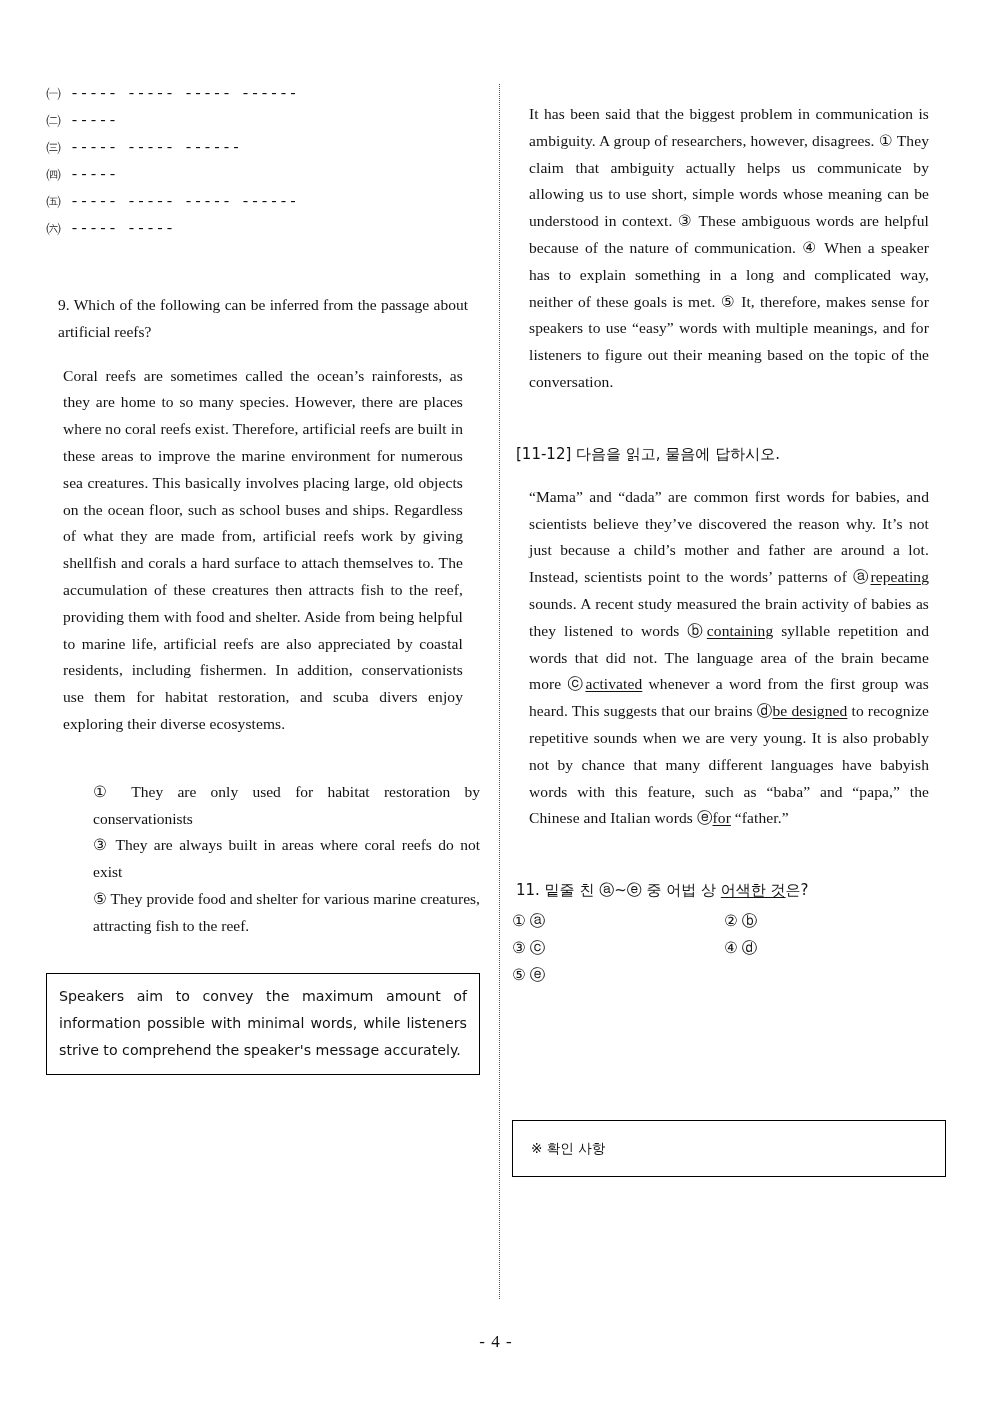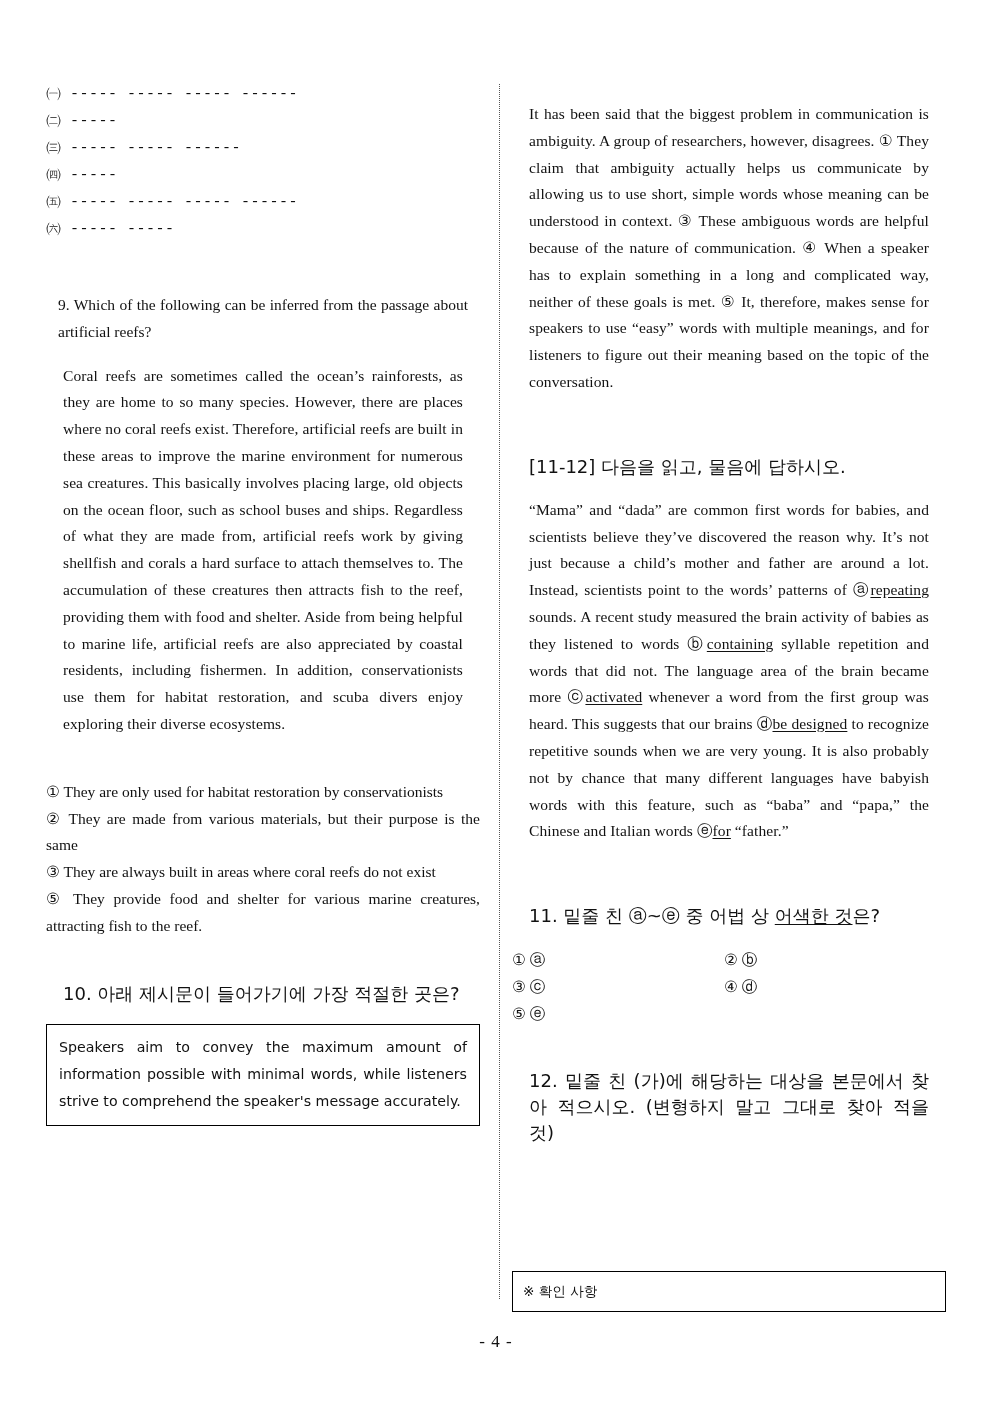--- a/index.html
+++ b/index.html
@@ -80,36 +80,37 @@
 
   
   .q-head {
     font-size: 15.5px;
     line-height: 26.8px;
     text-align: justify;
     margin: 12px;
   }
   .q-head-ko {
     font-family: "DejaVu Sans", "Liberation Sans", sans-serif;
-    font-size: 18px;
+    font-size: 15px;
     line-height: 26px;
-    margin: 17px;
+    margin: 4px;
     text-align: justify;
   }
 
   
   .choices {
     font-size: 15.5px;
     line-height: 26.8px;
     text-align: justify;
     margin: 0;
   }
   .choice-line {
     text-align: justify;
     text-align-last: left;
+    margin-left: 47px;
   }
 
   
   .choice-grid {
     display: grid;
     grid-template-columns: 212px 212px;
     row-gap: 0px;
     font-size: 15.5px;
     line-height: 27px;
   }
@@ -134,21 +135,21 @@
   
   .notice-box {
     border: 1px solid #000;
     padding: 7px 10px 8px 10px;
     box-sizing: border-box;
   }
   .notice-line {
     font-family: "DejaVu Sans", "Liberation Sans", sans-serif;
     font-size: 13.6px;
     line-height: 24px;
-    margin: 0;
+    margin: 8px;
     white-space: nowrap;
   }
 
   
   .u { text-decoration: underline; text-underline-offset: 2px; }
   .circ { font-family: "DejaVu Sans", "Liberation Sans", sans-serif; }
 
   
   .page-number {
     position: absolute;
@@ -198,28 +199,26 @@
 
     <div class="spacer-lg"></div>
 
     <p class="q-head">9. Which of the following can be inferred from the passage about artificial reefs?</p>
     <p class="para just-all">Coral reefs are sometimes called the ocean’s rainforests, as they are home to so many species. However, there are places where no coral reefs exist. Therefore, artificial reefs are built in these areas to improve the marine environment for numerous sea creatures. This basically involves placing large, old objects on the ocean floor, such as school buses and ships. Regardless of what they are made from, artificial reefs work by giving shellfish and corals a hard surface to attach themselves to. The accumulation of these creatures then attracts fish to the reef, providing them with food and shelter. Aside from being helpful to marine life, artificial reefs are also appreciated by coastal residents, including fishermen. In addition, conservationists use them for habitat restoration, and scuba divers enjoy exploring their diverse ecosystems.</p>
 
     <div class="spacer-md"></div>
 
     <div class="choices">
       <div class="choice-line">① They are only used for habitat restoration by conservationists</div>
-      <div class="choice-line">② They are made from various materials, but their purpose is the same</div>
       <div class="choice-line">③ They are always built in areas where coral reefs do not exist</div>
       <div class="choice-line">⑤ They provide food and shelter for various marine creatures, attracting fish to the reef.</div>
     </div>
 
     <div class="spacer-md"></div>
 
-    <p class="q-head-ko">10. 아래 제시문이 들어가기에 가장 적절한 곳은?</p>
     <div class="box">
       <p class="boxtext">Speakers aim to convey the maximum amount of information possible with minimal words, while listeners strive to comprehend the speaker's message accurately.</p>
     </div>
 
   </div>
 
   <div class="col col-right">
 
     <p class="para just-all"><span>It has been said that the biggest problem in communication is ambiguity. A group of researchers, however, disagrees. </span><span class="circ">①</span><span> They claim that ambiguity actually helps us communicate by allowing us to use short, simple words whose meaning can be understood in context. </span><span class="circ">③</span><span> These ambiguous words are helpful because of the nature of communication. </span><span class="circ">④</span><span> When a speaker has to explain something in a long and complicated way, neither of these goals is met. </span><span class="circ">⑤</span><span> It, therefore, makes sense for speakers to use “easy” words with multiple meanings, and for listeners to figure out their meaning based on the topic of the conversation.</span></p>
 
@@ -236,21 +235,20 @@
       <div class="choice-cell">① ⓐ</div>
       <div class="choice-cell">② ⓑ</div>
       <div class="choice-cell">③ ⓒ</div>
       <div class="choice-cell">④ ⓓ</div>
       <div class="choice-cell">⑤ ⓔ</div>
       <div class="choice-cell"></div>
     </div>
 
     <div class="spacer-md"></div>
 
-    <p class="q-head-ko">12. 밑줄 친 (가)에 해당하는 대상을 본문에서 찾아 적으시오. (변형하지 말고 그대로 찾아 적을 것)</p>
 
     <div style="height:108px"></div>
 
     <div class="notice-box">
       <p class="notice-line">※ 확인 사항</p>
     </div>
 
   </div>
 
   <div class="page-number">- 4 -</div>

